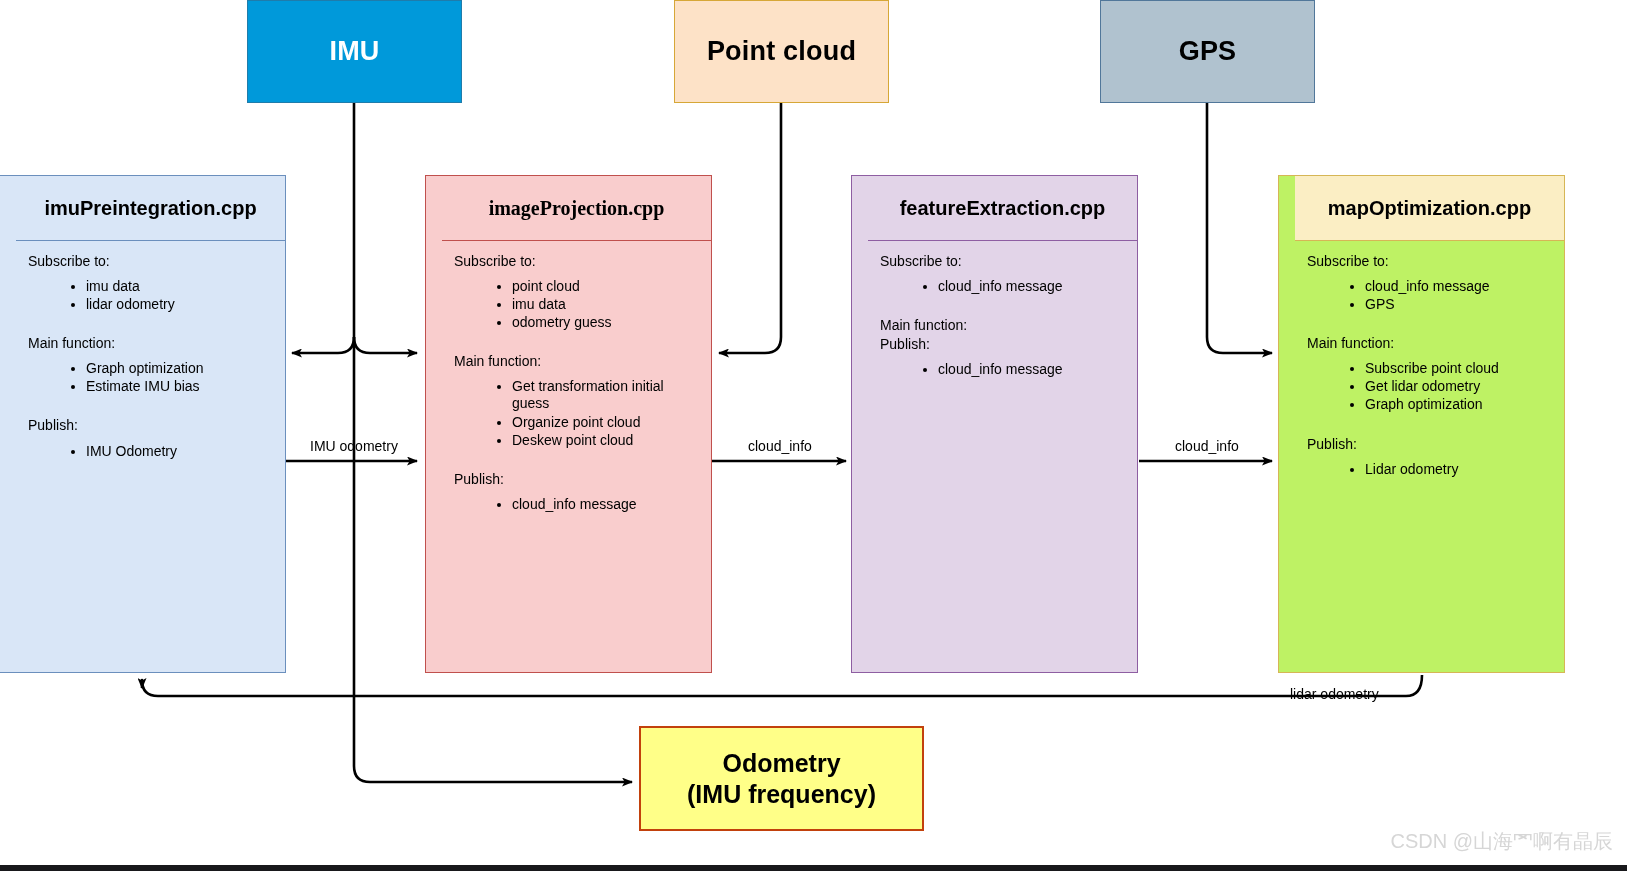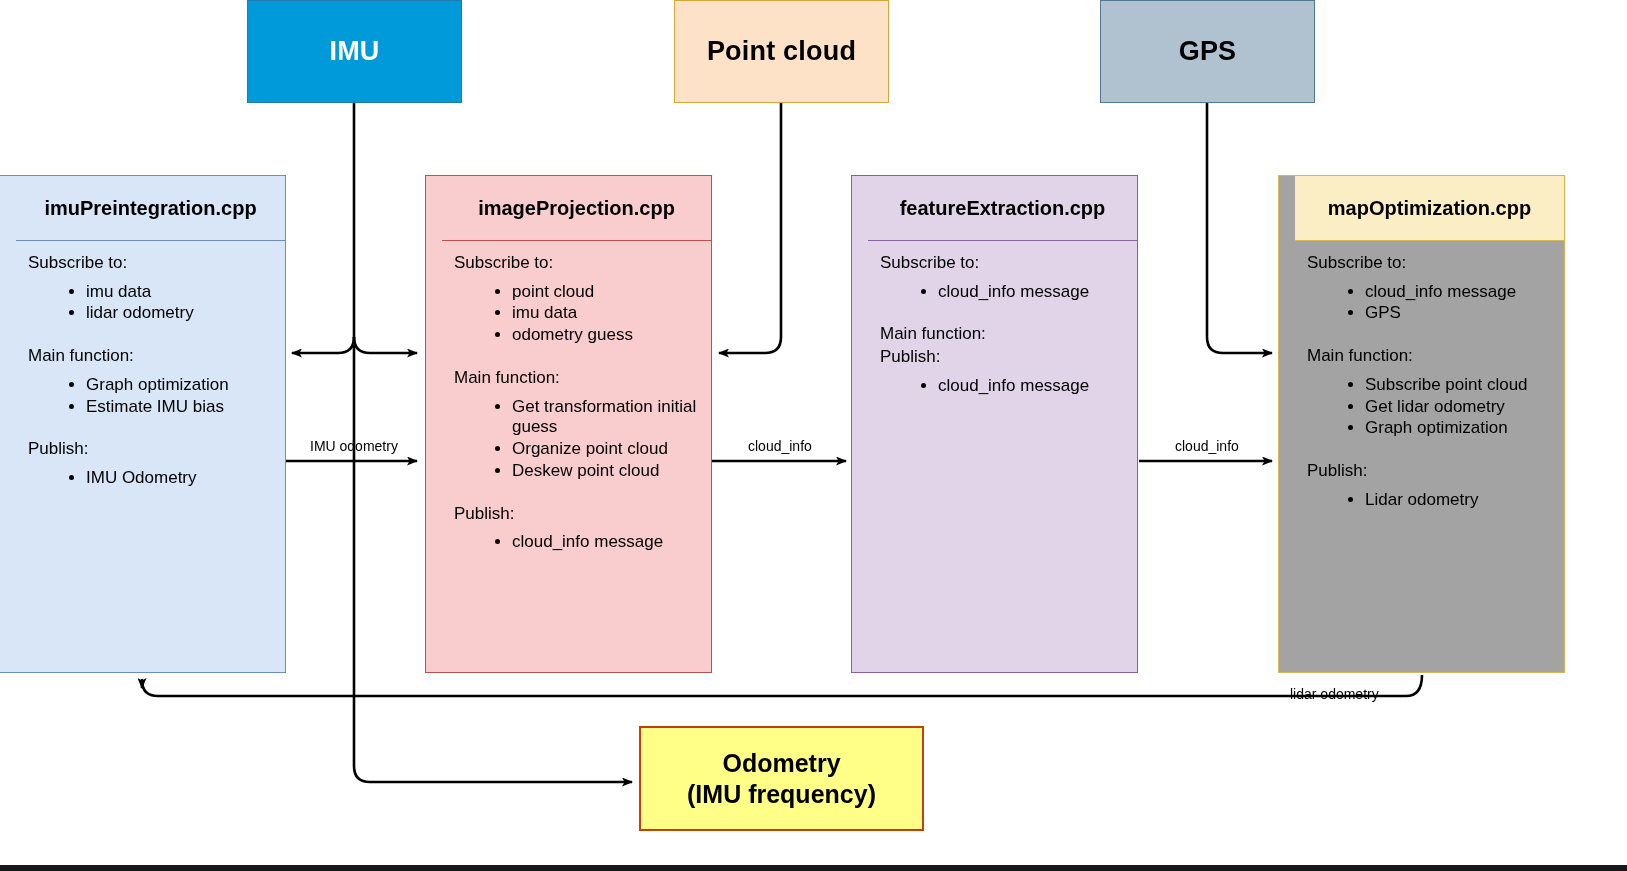--- a/index.html
+++ b/index.html
@@ -53,40 +53,40 @@
     align-items: center;
     justify-content: center;
     font-weight: bold;
     font-size: 20px;
     height: 65px;
     box-sizing: border-box;
   }
   .module-body {
     flex: 1 1 auto;
     padding: 12px 12px 0 12px;
-    font-size: 17px;
+    font-size: 14px;
     line-height: 1.22;
     color: #000;
     box-sizing: border-box;
   }
   .sec-label { margin: 0 0 2px 0; }
   .module-body ul {
     margin: 6px 0 22px 0;
     padding-left: 58px;
   }
   .module-body li { margin: 0 0 1px 0; }
   .module-body .sec-label + ul { margin-top: 8px; }
 
   .module.blue   { background: #d9e6f7; border-color: #6b8fbd; }
   .module.blue .module-title { background: #d9e6f7; border-bottom: 1px solid #6b8fbd; }
   .module.red    { background: #f9cdcd; border-color: #c0504d; }
-  .module.red .module-title { background: #f9cdcd; border-bottom: 1px solid #c0504d; }
+  .module.red .module-title { background: #f9cdcd; border-bottom: 1px solid #c0504d; font-family: Liberation Serif, serif; }
   .module.purple { background: #e2d4e8; border-color: #8e5ea2; }
   .module.purple .module-title { background: #e2d4e8; border-bottom: 1px solid #8e5ea2; }
-  .module.yellow { background: #a3a3a3; border-color: #d6b656; }
+  .module.yellow { background: #bef264; border-color: #d6b656; }
   .module.yellow .module-title { background: #fbeec4; border-bottom: 1px solid #d6b656; }
 
   
   .output {
     background: #ffff88;
     border: 2px solid #c2410c;
     display: flex;
     flex-direction: column;
     align-items: center;
     justify-content: center;
@@ -251,15 +251,16 @@
   <div class="node output" style="left:639px; top:726px; width:285px; height:105px;">
     <div>Odometry</div>
     <div>(IMU frequency)</div>
   </div>
 
   <div class="edge-label" style="left:310px; top:438px;">IMU odometry</div>
   <div class="edge-label" style="left:748px; top:438px;">cloud_info</div>
   <div class="edge-label" style="left:1175px; top:438px;">cloud_info</div>
   <div class="edge-label" style="left:1290px; top:686px;">lidar odometry</div>
 
+  <div class="watermark">CSDN @山海罓啊有晶辰</div>
   <div class="footer-rule"></div>
 
 </div>
 
 </body></html>

